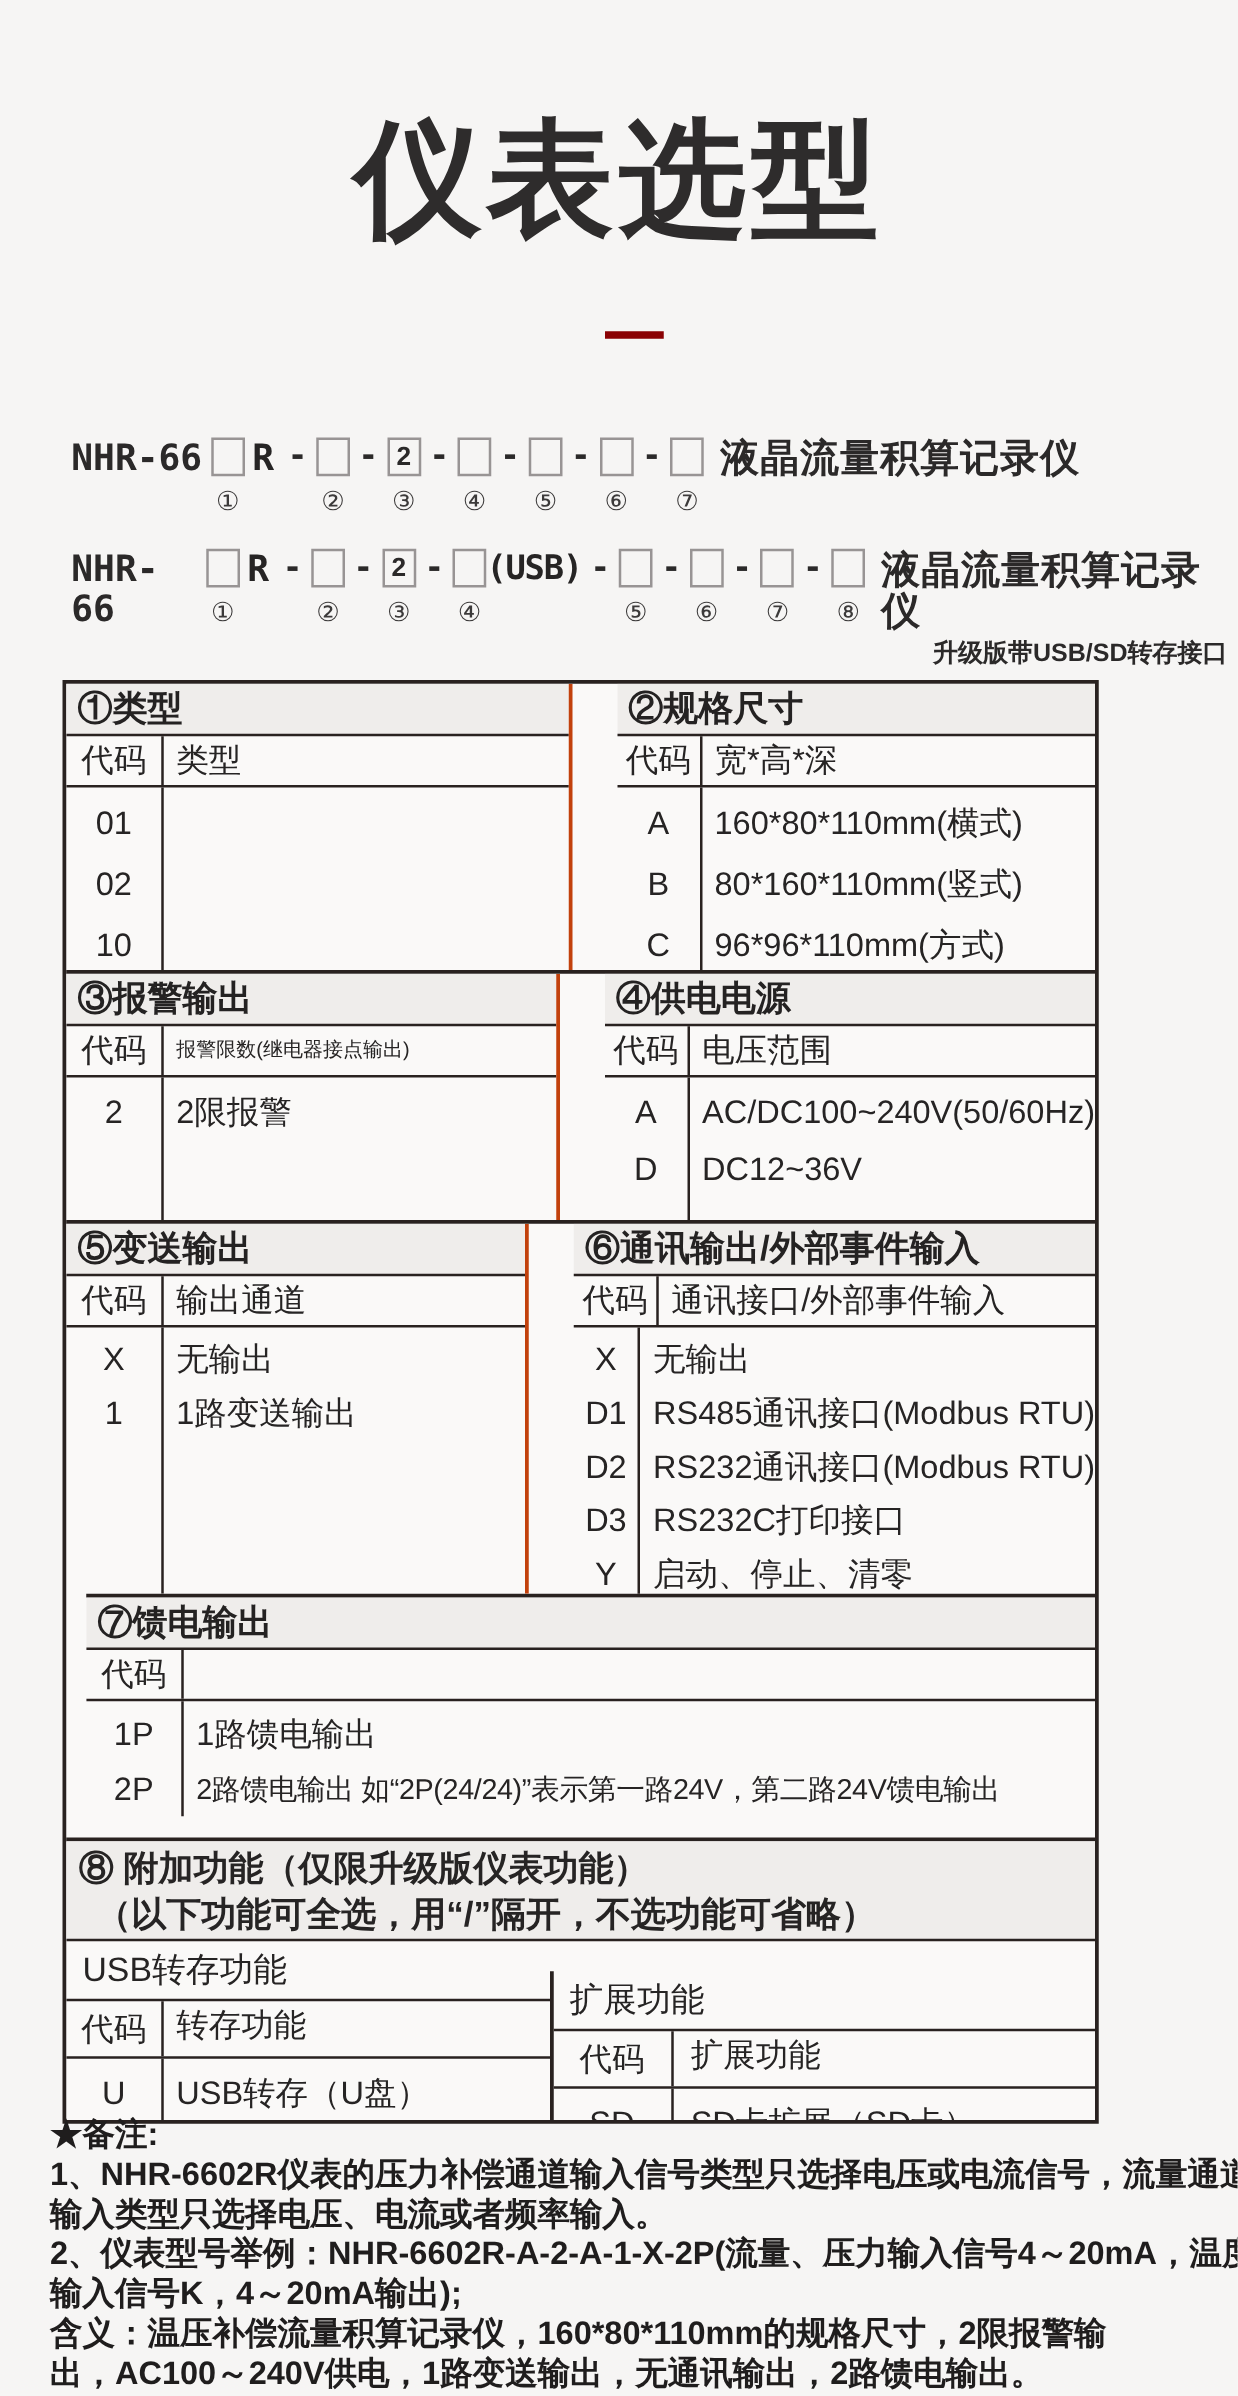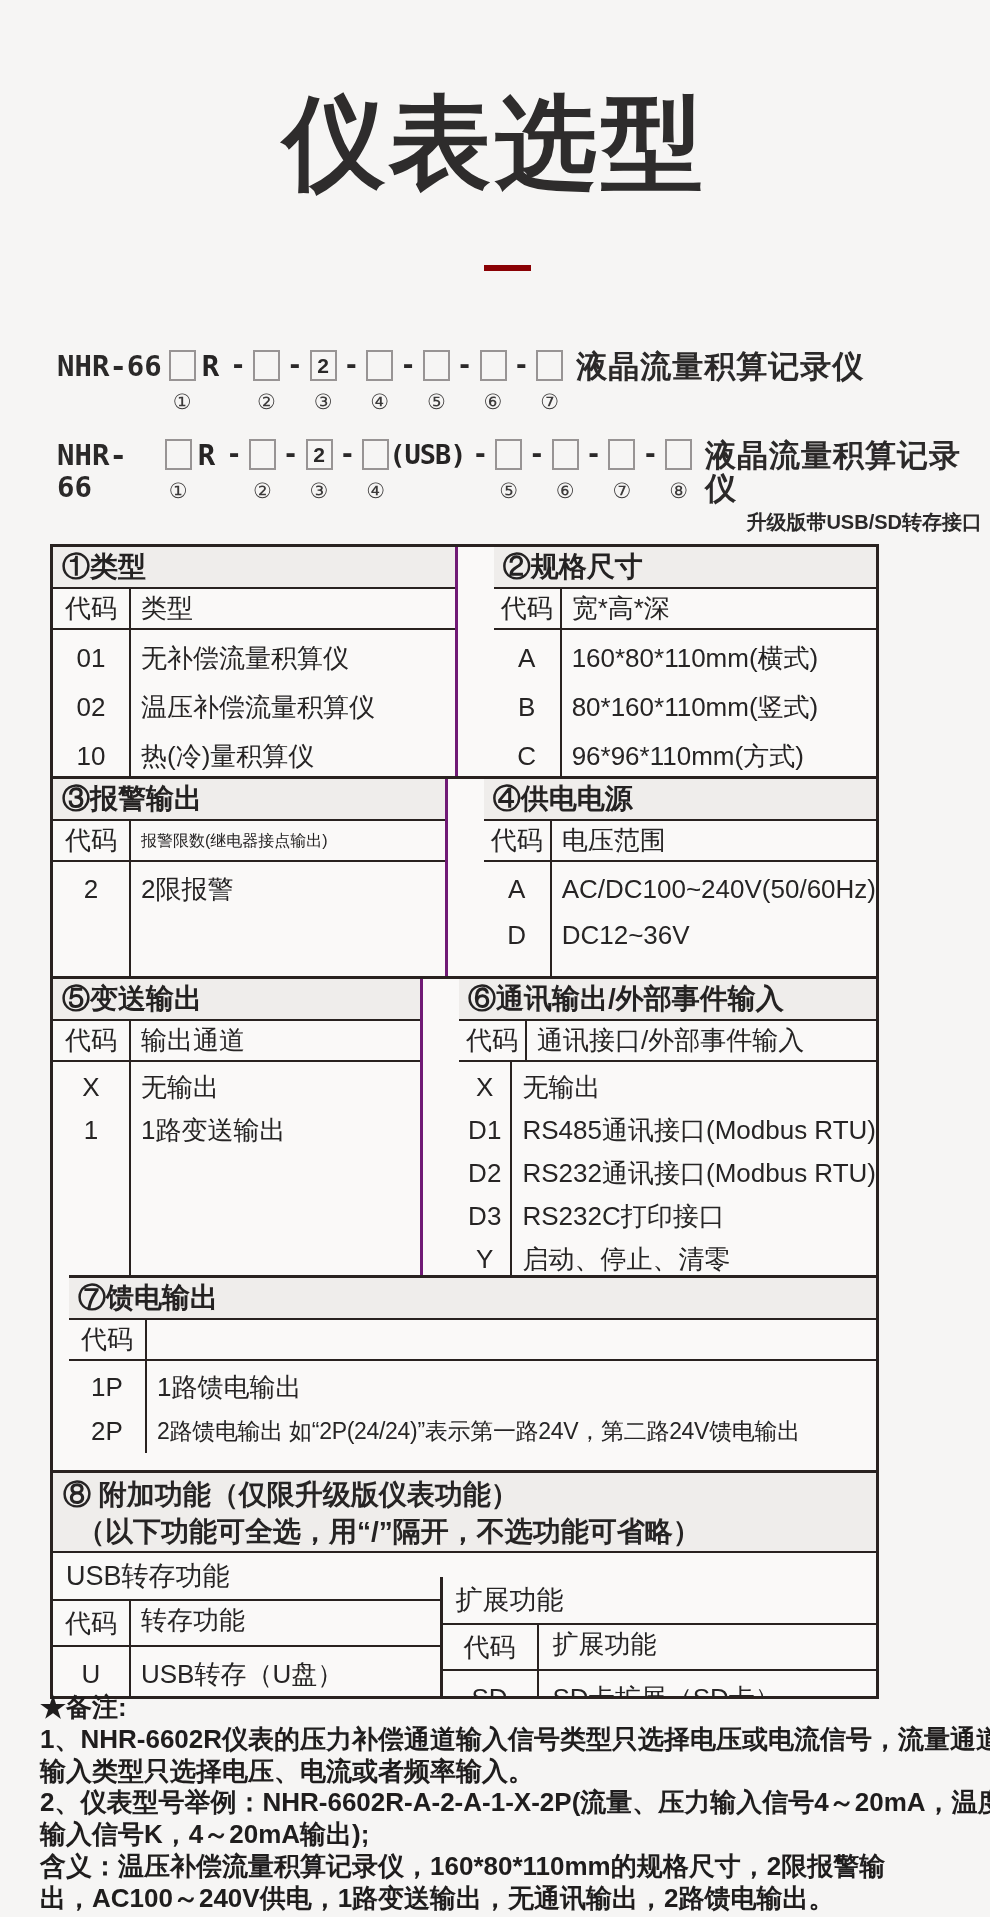--- a/index.html
+++ b/index.html
@@ -40,21 +40,21 @@
 
   
   .tbl {
     position:absolute; left:50px; top:544px; width:829px;
     border:3px solid #292220; background:#faf9f8;
   }
   .block { overflow:hidden; }
   .block + .block { border-top:3px solid #292220; }
   .pair { display:flex; height:100%; }
   .half { display:flex; flex-direction:column; width:438px; }
-  .half.right { width:456px; border-left:3px solid #701a75;padding-left:36px; }
+  .half.right { width:456px; border-left:3px solid #c2410c;padding-left:36px; }
   .sec-h {
     height:42px; line-height:40px; padding-left:9px;
     background:#efedeb; border-bottom:2px solid #292220;
     font-size:28px; font-weight:700; color:#242222;
   }
   .cols-h { display:flex; height:41px; border-bottom:2px solid #292220; font-size:26px; font-weight:500; }
   .code-h { width:78px; border-right:2px solid #292220; text-align:center; line-height:39px; }
   .half.right .code-h { width:68px; }
   .label-h { flex:1; padding-left:10px; line-height:39px; }
   .data { flex:1; display:flex; }
@@ -204,25 +204,20 @@
           <div class="cols-h">
             <div class="code-h">代码</div>
             <div class="label-h">类型</div>
           </div>
           <div class="data">
             <div class="code-col">
               <div class="cell">01</div>
               <div class="cell">02</div>
               <div class="cell">10</div>
             </div>
-            <div class="label-col">
-              <div class="cell">无补偿流量积算仪</div>
-              <div class="cell">温压补偿流量积算仪</div>
-              <div class="cell">热(冷)量积算仪</div>
-            </div>
           </div>
         </div>
         <div class="half right">
           <div class="sec-h">②规格尺寸</div>
           <div class="cols-h">
             <div class="code-h">代码</div>
             <div class="label-h">宽*高*深</div>
           </div>
           <div class="data">
             <div class="code-col">

